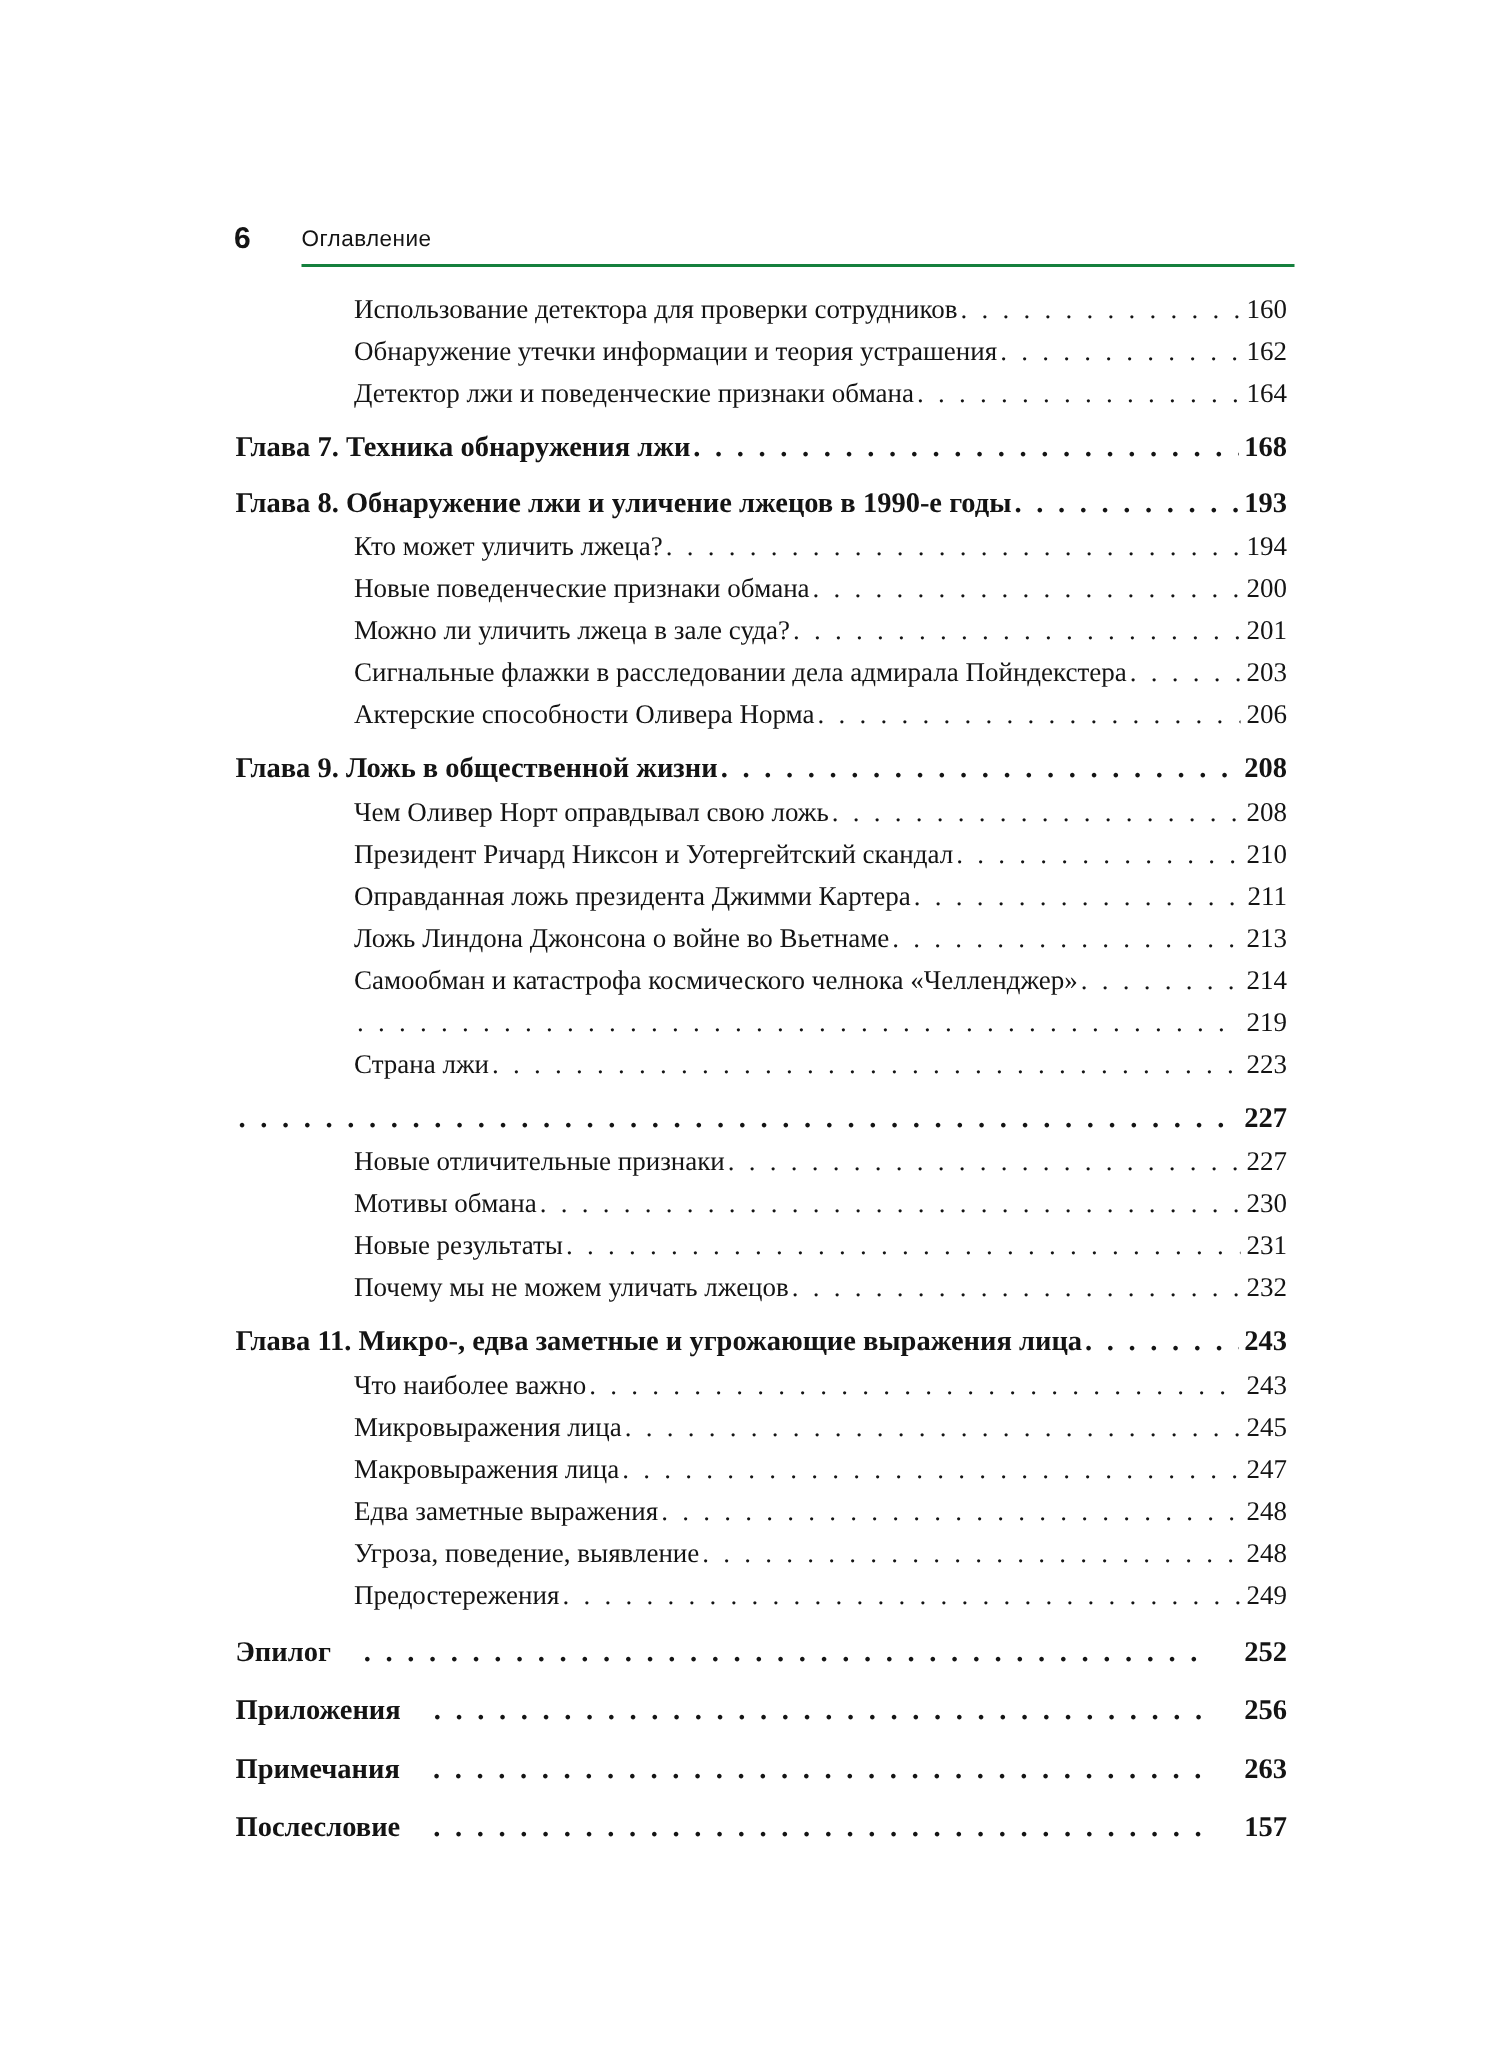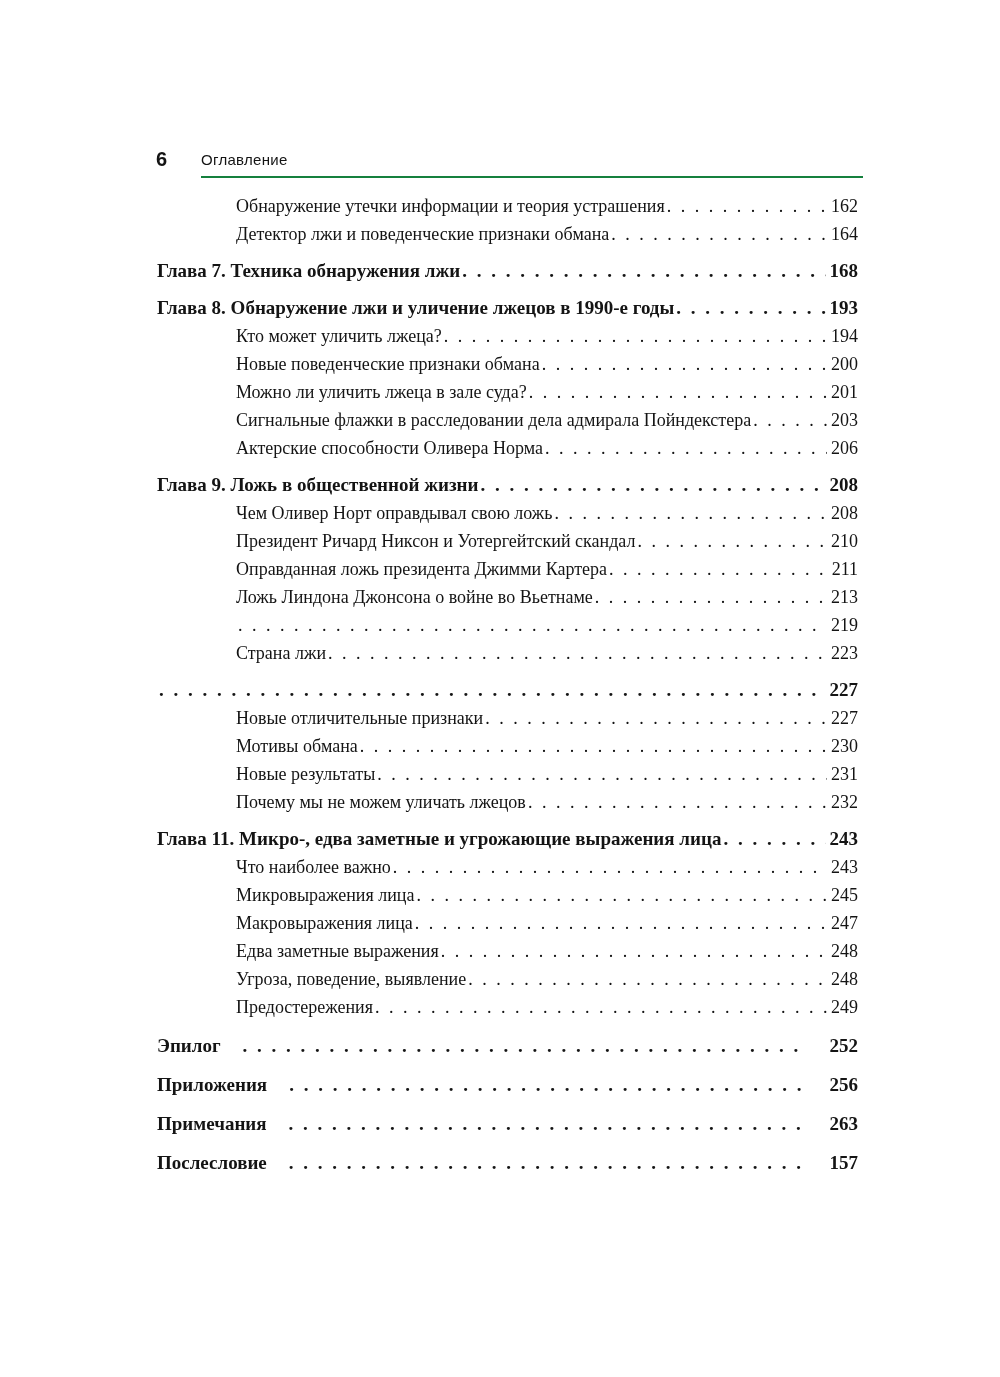--- a/index.html
+++ b/index.html
@@ -48,20 +48,25 @@
 <body>
 
 <div class="pagenum">6</div>
 
 <div class="running-head">
   <span>Оглавление</span>
 </div>
 
 <main class="toc">
     <div class="row sub">
+      <span class="label">Использование детектора для проверки сотрудников</span>
+      <span class="dots" aria-hidden="true"></span>
+      <span class="pg">160</span>
+    </div>
+    <div class="row sub">
       <span class="label">Обнаружение утечки информации и теория устрашения</span>
       <span class="dots" aria-hidden="true"></span>
       <span class="pg">162</span>
     </div>
     <div class="row sub">
       <span class="label">Детектор лжи и поведенческие признаки обмана</span>
       <span class="dots" aria-hidden="true"></span>
       <span class="pg">164</span>
     </div>
     <div class="row chapter">
@@ -118,20 +123,25 @@
       <span class="label">Оправданная ложь президента Джимми Картера</span>
       <span class="dots" aria-hidden="true"></span>
       <span class="pg">211</span>
     </div>
     <div class="row sub">
       <span class="label">Ложь Линдона Джонсона о войне во Вьетнаме</span>
       <span class="dots" aria-hidden="true"></span>
       <span class="pg">213</span>
     </div>
     <div class="row sub">
+      <span class="label">Самообман и катастрофа космического челнока «Челленджер»</span>
+      <span class="dots" aria-hidden="true"></span>
+      <span class="pg">214</span>
+    </div>
+    <div class="row sub">
       <span class="dots" aria-hidden="true"></span>
       <span class="pg">219</span>
     </div>
     <div class="row sub">
       <span class="label">Страна лжи</span>
       <span class="dots" aria-hidden="true"></span>
       <span class="pg">223</span>
     </div>
     <div class="row chapter">
       <span class="dots" aria-hidden="true"></span>

